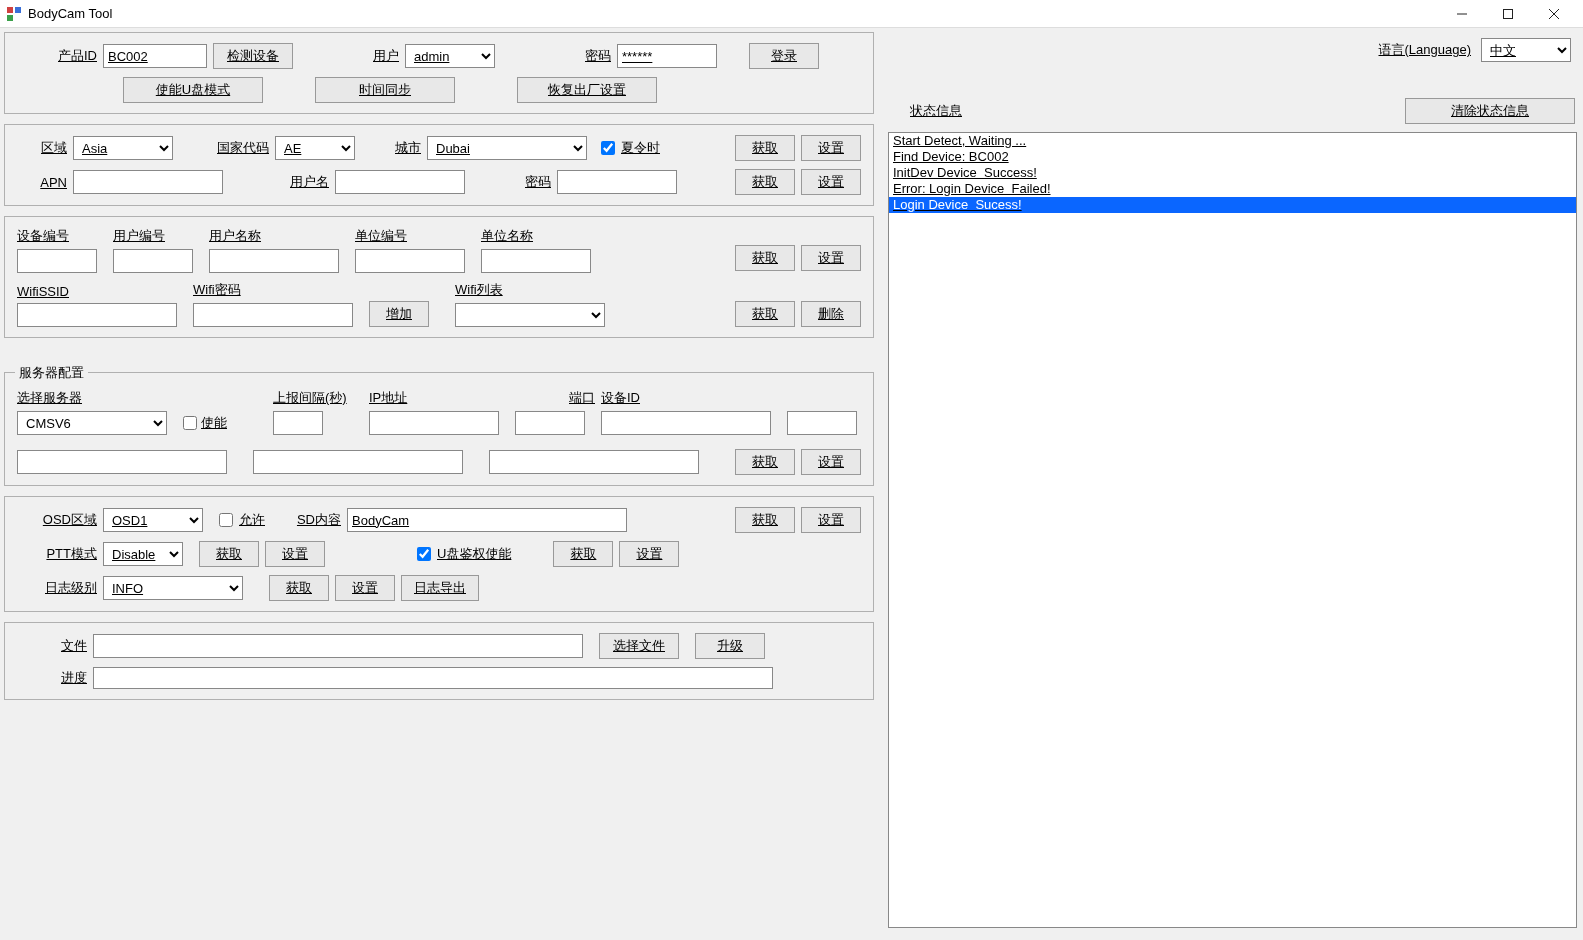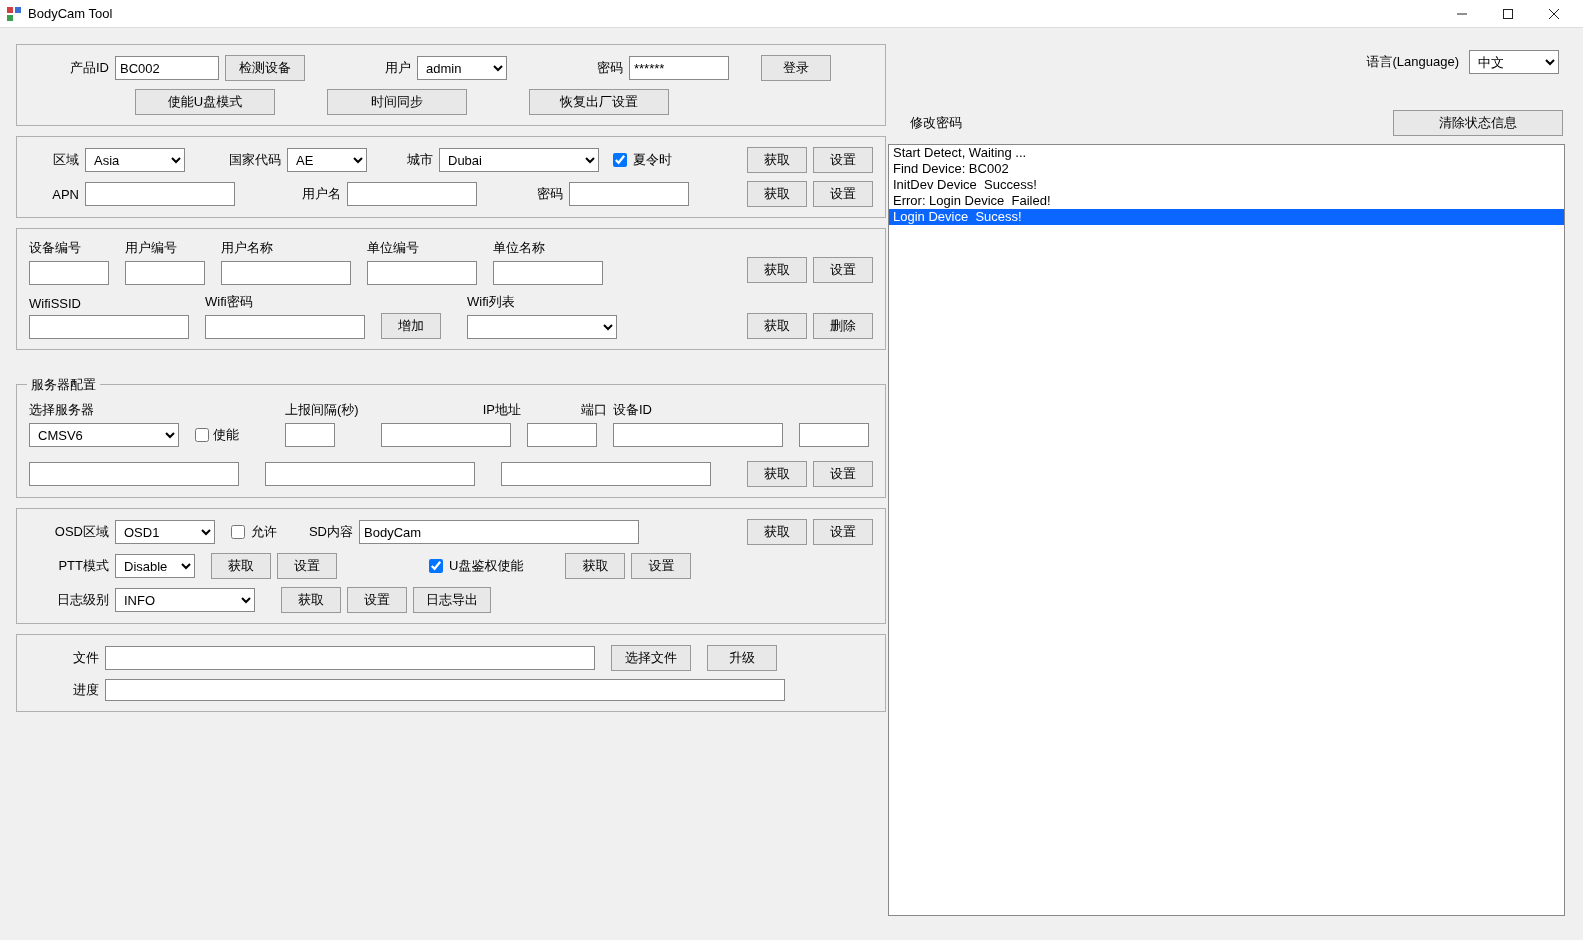--- a/index.html
+++ b/index.html
@@ -30,21 +30,23 @@
   width: 46px; height: 28px;
   display: flex; align-items: center; justify-content: center;
   cursor: default;
 }
 .titlebar .win-btn svg { width: 12px; height: 12px; }
 
 
 .app-body {
   display: flex;
   height: calc(940px - 28px);
-  padding: 16px;
+  padding: 4px;
+  gap: 12px;
+  text-decoration: underline;
 }
 .left-col { width: 870px; display: flex; flex-direction: column; gap: 10px; }
 .right-col { flex: 1; display: flex; flex-direction: column; }
 
 
 .panel {
   border: 1px solid #b0b0b0;
   padding: 10px 12px;
   background: #f0f0f0;
   position: relative;
@@ -247,21 +249,21 @@
         </div>
         <div style="display:flex;align-items:center;gap:4px;height:24px">
           <input type="checkbox" style="">
           <span>使能</span>
         </div>
         <div style="width:90px;margin-left:40px">
           <div class="lbl" style="text-align:left;white-space:nowrap">上报间隔(秒)</div>
           <input type="text" style="width: 50px; margin-top: 4px;">
         </div>
         <div style="width:140px">
-          <div class="lbl" style="text-align:right">IP地址</div>
+          <div class="lbl" style="text-align:left">IP地址</div>
           <input type="text" style="width: 130px; margin-top: 4px;">
         </div>
         <div style="width:80px">
           <div class="lbl" style="text-align:right">端口</div>
           <input type="text" style="width: 70px; margin-top: 4px;">
         </div>
         <div style="width:180px">
           <div class="lbl" style="text-align:left">设备ID</div>
           <input type="text" style="width: 170px; margin-top: 4px;">
         </div>
@@ -324,21 +326,21 @@
     </div>
 
   </div>
 
   <div class="right-col">
     <div class="lang-row">
       <span>语言(Language)</span>
       <select style="width:90px"><option>中文</option></select>
     </div>
     <div class="status-header">
-      <span style="margin-left:20px">修改密码</span>
+      <span style="margin-left:20px">状态信息</span>
       <button class="btn" style="width:170px">清除状态信息</button>
     </div>
     <div class="status-box" id="status-box">
         <div class="line">Start Detect, Waiting ...</div>
         <div class="line">Find Device: BC002</div>
         <div class="line">InitDev Device  Success!</div>
         <div class="line">Error: Login Device  Failed!</div>
         <div class="line selected">Login Device  Sucess!</div>
       </div>
   </div>

